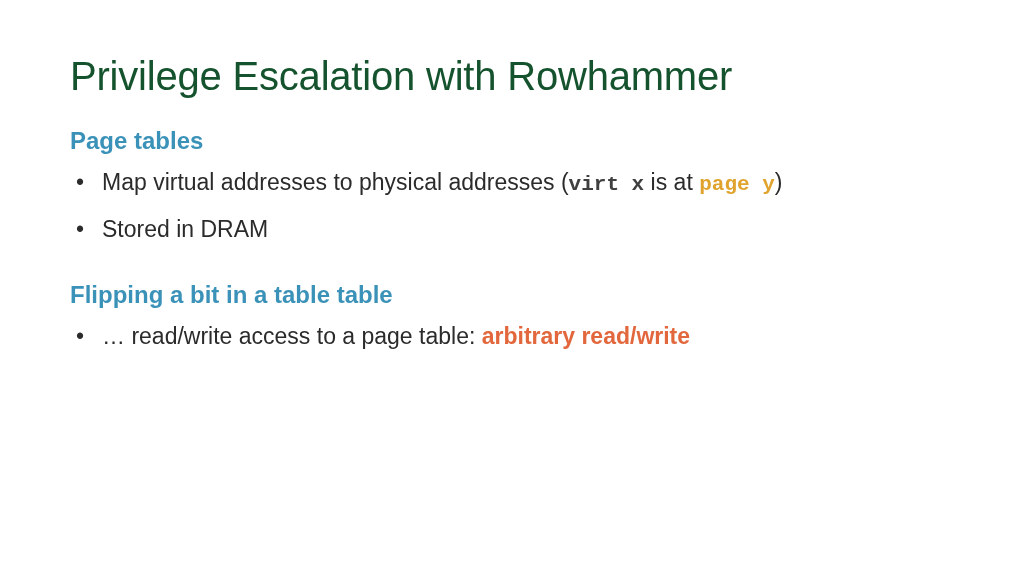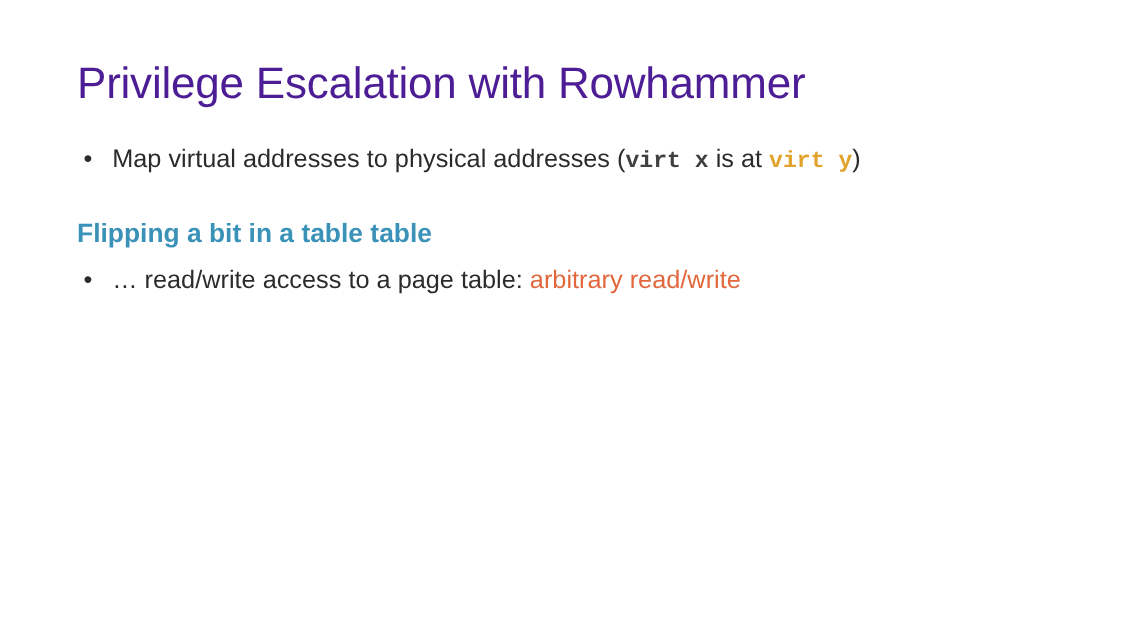--- a/index.html
+++ b/index.html
@@ -8,21 +8,21 @@
     height: 576px;
     background: #ffffff;
     font-family: "Segoe UI", "Helvetica Neue", Arial, sans-serif;
     color: #222;
     padding: 54px 70px 40px 70px;
     overflow: hidden;
   }
   h1 {
     font-size: 40px;
     font-weight: 400;
-    color: #4c1d95;
+    color: #14532d;
     margin-bottom: 28px;
     letter-spacing: -0.2px;
   }
   .section-title {
     color: #3b92b8;
     font-size: 24px;
     font-weight: 600;
     margin-bottom: 10px;
   }
   .section { margin-bottom: 34px; }
@@ -42,32 +42,34 @@
     top: 0;
     color: #2b2b2b;
   }
   .code {
     font-family: "Consolas", "Menlo", "Courier New", monospace;
     font-weight: 700;
     font-size: 21px;
   }
   .teal { color: #404040; }
   .gold { color: #e0a32e; }
-  .orange { color: #e2673c; font-weight: 400; }
+  .orange { color: #e2673c; font-weight: 700; }
 </style>
 </head>
 <body>
 
 <h1>Privilege Escalation with Rowhammer</h1>
 
 <div class="section">
+  <div class="section-title">Page tables</div>
   <ul>
     <li>
-      <span>Map virtual addresses to physical addresses (</span><span class="code teal">virt x</span><span> is at </span><span class="code gold">virt y</span><span>)</span>
+      <span>Map virtual addresses to physical addresses (</span><span class="code teal">virt x</span><span> is at </span><span class="code gold">page y</span><span>)</span>
     </li>
+    <li>Stored in DRAM</li>
   </ul>
 </div>
 
 <div class="section">
   <div class="section-title">Flipping a bit in a table table</div>
   <ul>
     <li>
       <span>… read/write access to a page table: </span><span class="orange">arbitrary read/write</span>
     </li>
   </ul>

